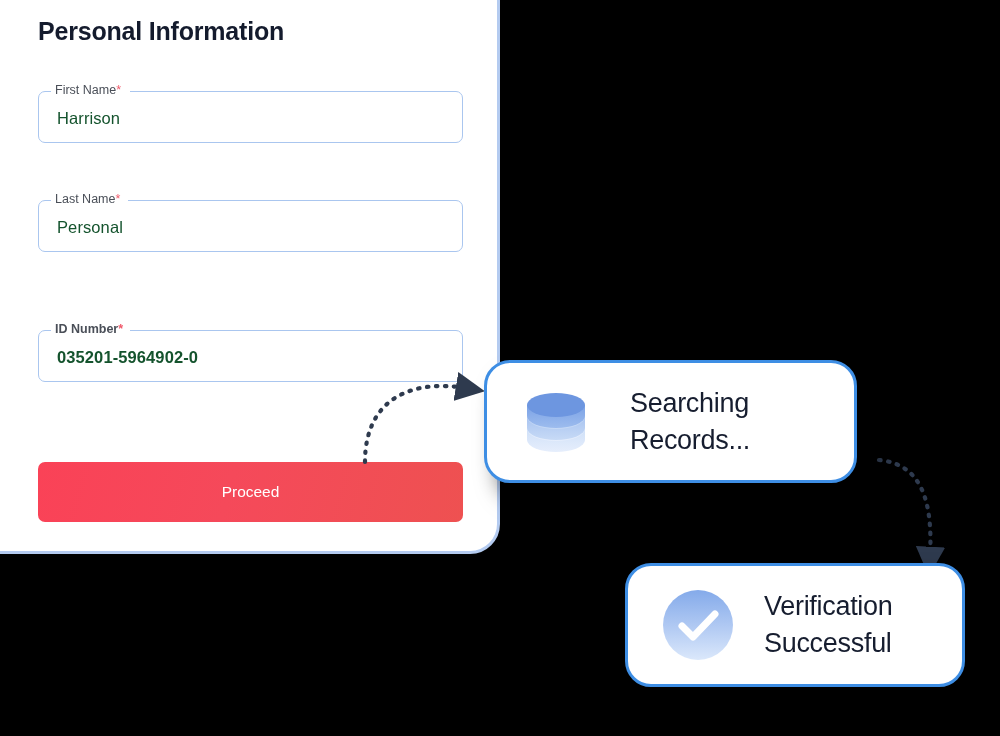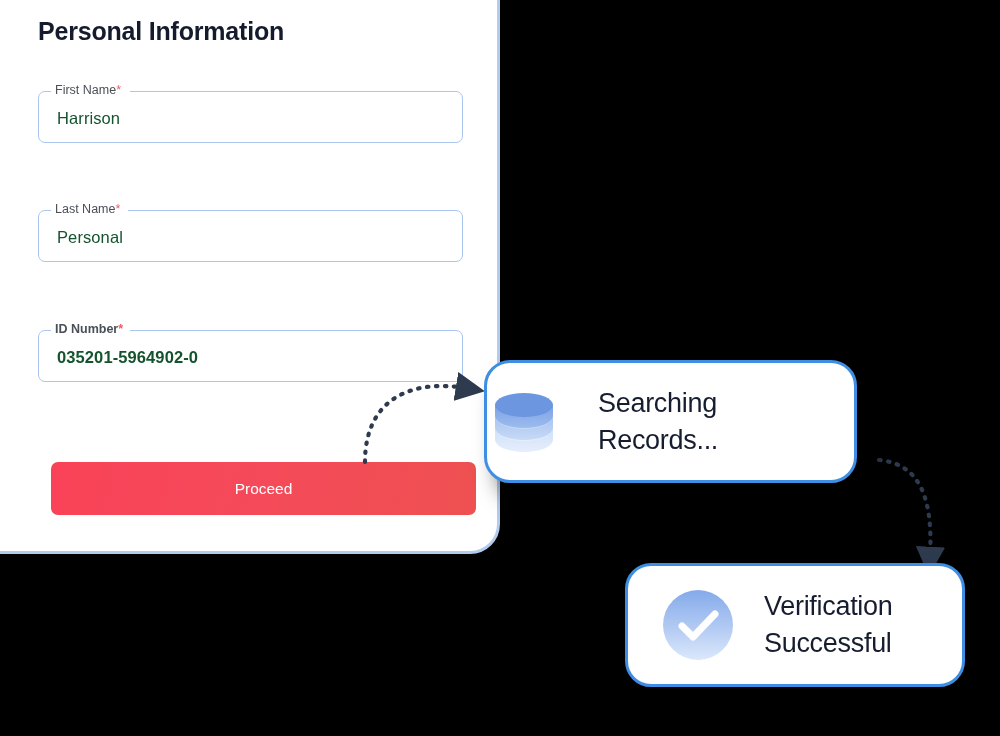--- a/index.html
+++ b/index.html
@@ -80,63 +80,63 @@
   .field-value {
     position: absolute;
     left: 19px;
     top: 18px;
     font-size: 16.5px;
     color: #14532d;
     letter-spacing: 0.1px;
   }
 
   #field-first  { top: 160px; }
-  #field-last   { top: 279px; }
+  #field-last   { top: 269px; }
   #field-id     { top: 399px; font-weight: bold; }
 
   #notch-first  { width: 79px; }
   #notch-last   { width: 77px; }
   #notch-id     { width: 79px; }
 
   
   #proceed-button {
     position: absolute;
     left: 95px;
     top: 531px;
     width: 425px;
-    height: 53px;
+    height: 60px;
     border: none;
     border-radius: 7px;
     background: linear-gradient(105deg, #fa4257 0%, #f5495a 45%, #ee5151 100%);
     color: #ffffff;
     font-size: 15.5px;
     font-family: "Liberation Sans", sans-serif;
     cursor: pointer;
     padding: 0;
-    margin-left: 13px;
   }
 
   
   .status-card {
     position: absolute;
     background: #ffffff;
     border: 3px solid #3e8ee4;
     border-radius: 26px;
     box-sizing: border-box;
     display: flex;
     align-items: center;
     box-shadow: 14px 16px 22px rgba(0,0,0,0.6);
     z-index: 5;
   }
 
   #searching-card {
     left: 484px;
     top: 360px;
     width: 373px;
     height: 123px;
+    padding-left: 32px;
   }
   #verification-card {
     left: 625px;
     top: 563px;
     width: 340px;
     height: 124px;
     padding-left: 33px;
     z-index: 6;
   }
 

